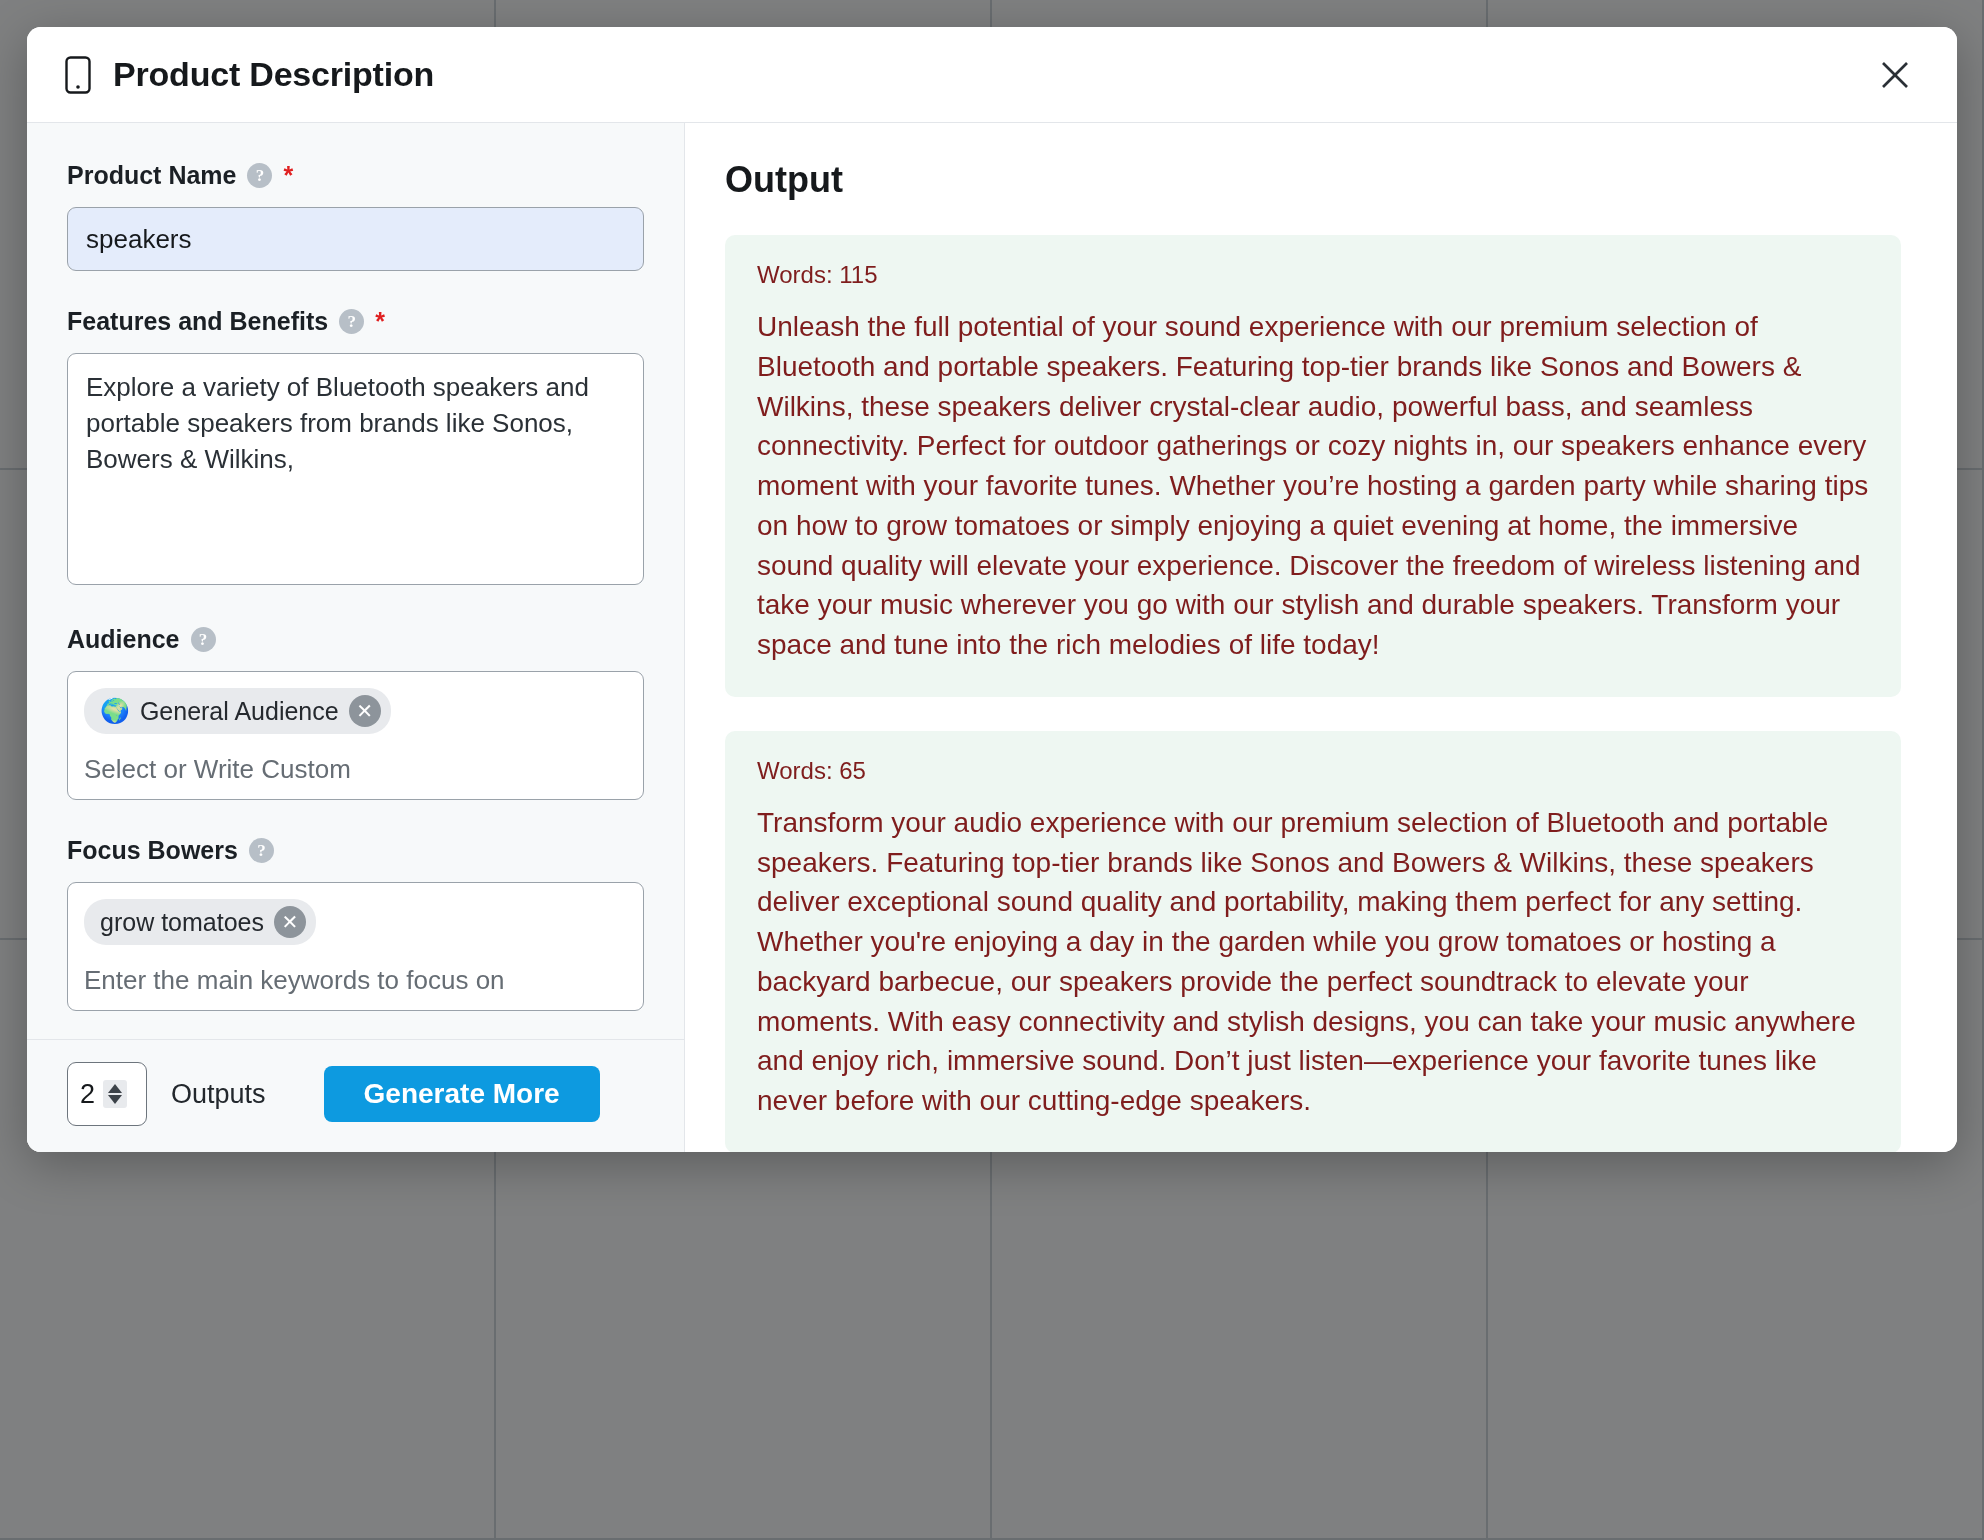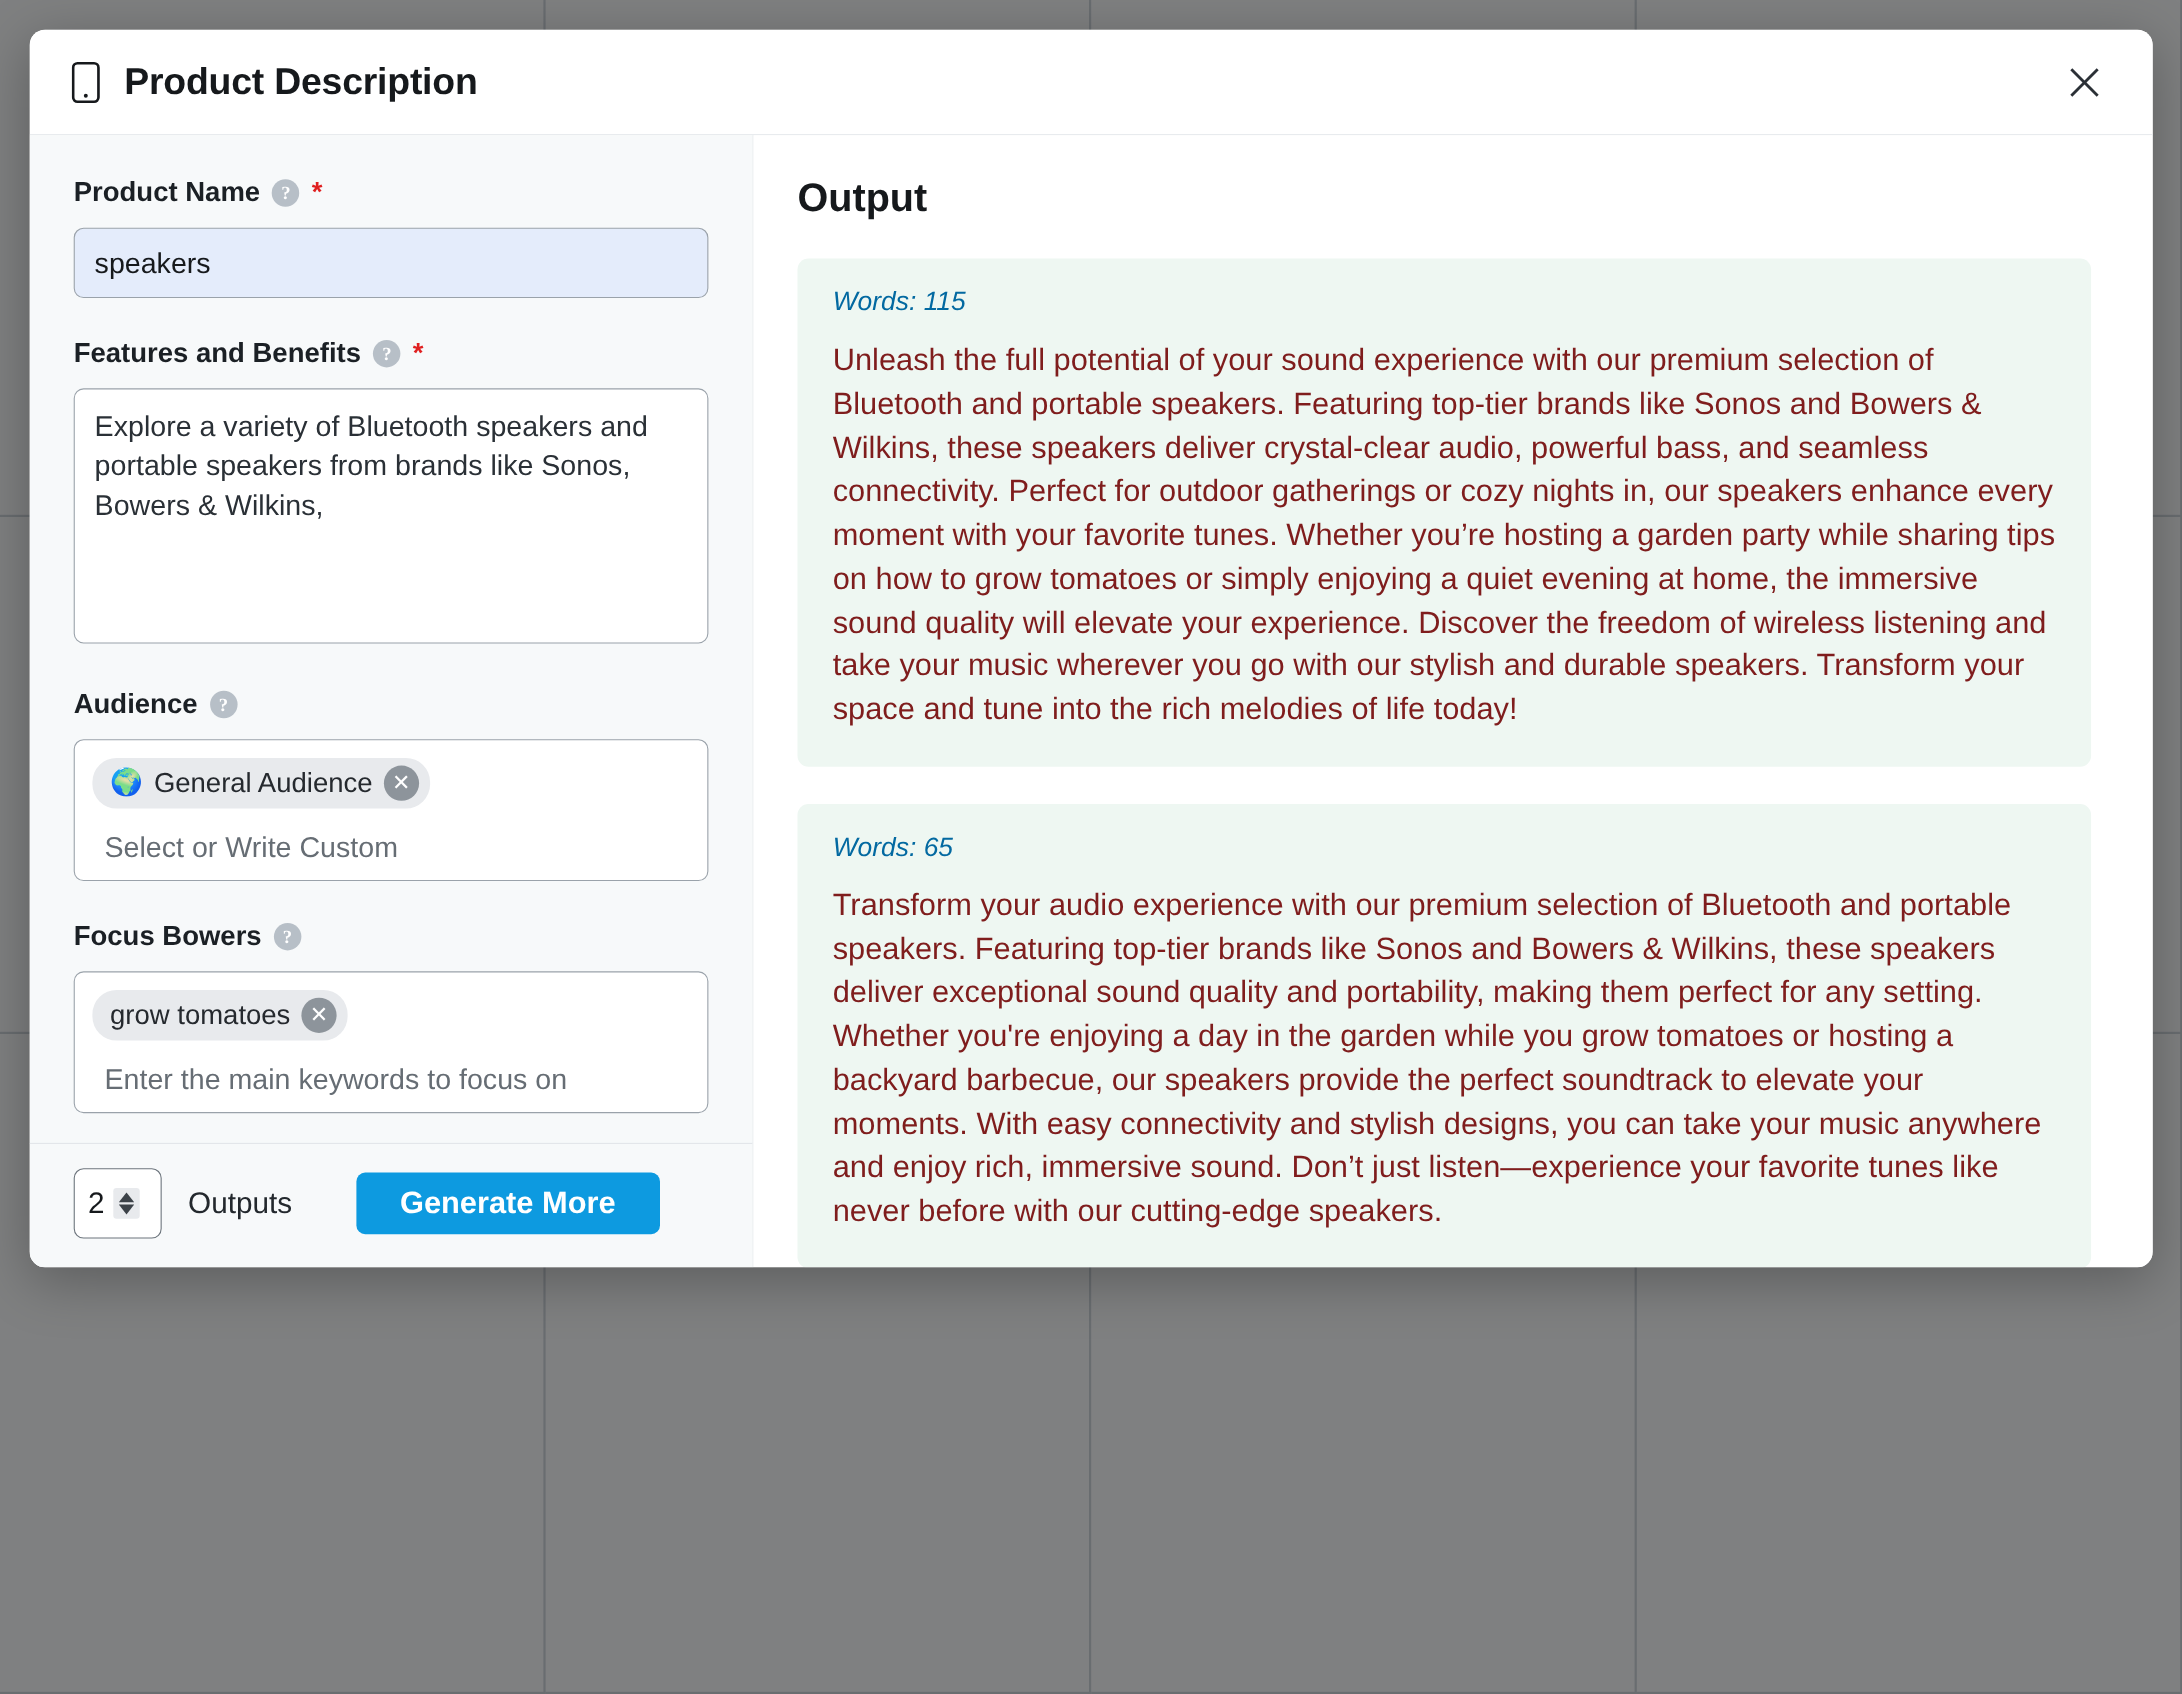--- a/index.html
+++ b/index.html
@@ -156,21 +156,21 @@
   .chip-x {
     width: 32px; height: 32px; border-radius: 50%;
     background: #8d949b; color: #fff;
     display: inline-flex; align-items: center; justify-content: center;
     font-size: 20px; line-height: 1; cursor: pointer;
     flex: 0 0 auto;
   }
   .tag-placeholder {
     display: block;
     margin-top: 20px;
-    font-size: 26px; color: #666d74; margin-left: 11px;
+    font-size: 26px; color: #666d74;
   }
 
   
   #form-footer {
     flex: 0 0 auto;
     border-top: 1px solid #e3e6ea;
     background: #f7f9fa;
     padding: 22px 40px 26px 40px;
     display: flex; align-items: center; gap: 24px;
   }
@@ -216,23 +216,22 @@
     font-size: 36px; font-weight: bold; color: #16191c;
     margin: 0 0 34px 0;
   }
   .output-card {
     background: #eef7f2;
     border-radius: 10px;
     padding: 26px 32px 32px 32px;
     margin-bottom: 34px;
   }
   .output-words {
-    font-size: 24px; color: #0369a1;
+    font-size: 24px; color: #7f1d1d;
     margin-bottom: 18px;
-    font-style: italic;
   }
   .output-text {
     font-size: 28px; color: #7f1d1d;
     line-height: 1.42;
   }
 </style>
 </head>
 <body>
 
 <div id="bg-page">

